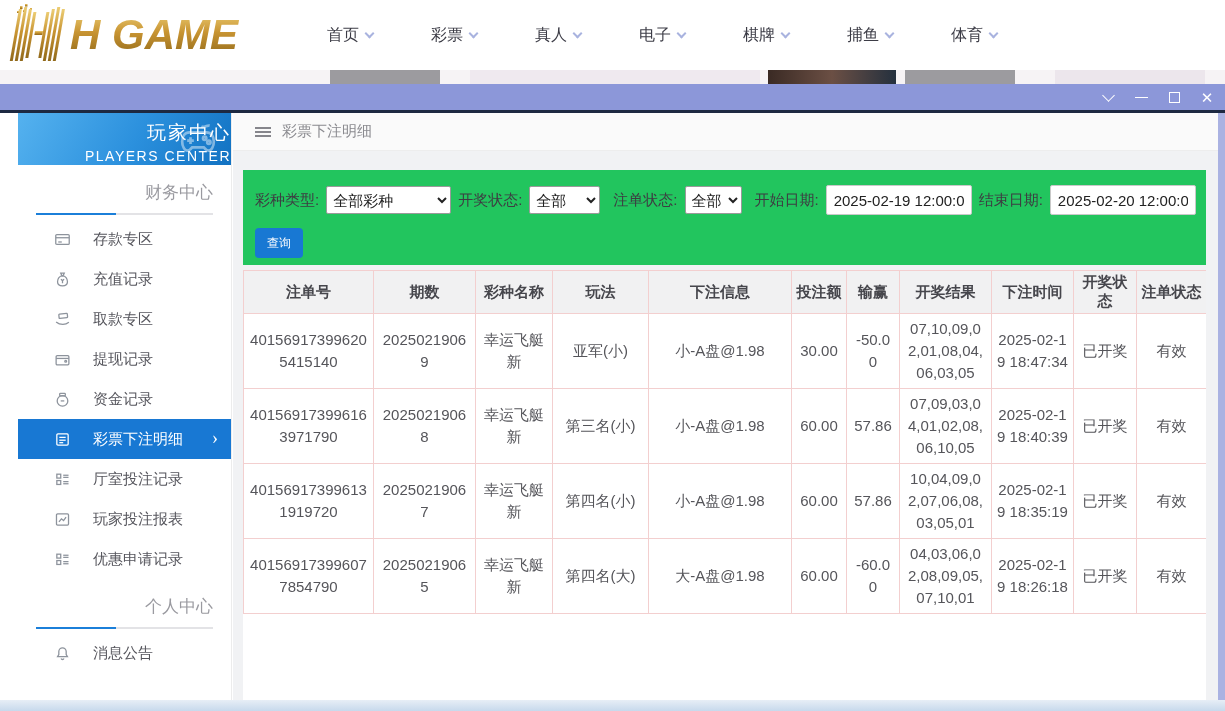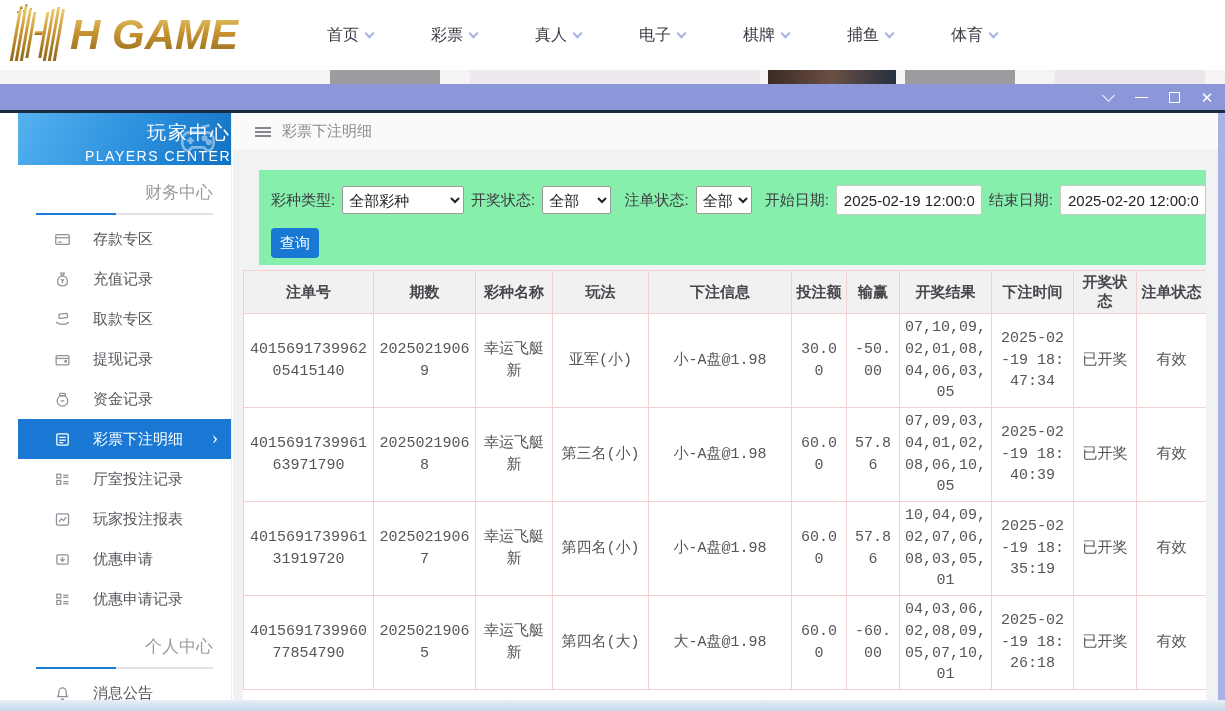--- a/index.html
+++ b/index.html
@@ -56,33 +56,33 @@
   .mi-row.active .mi-ico { color:#fff; }
   .mi-row.active .mi-arrow { display:block; }
 
   
   .main { position:absolute; left:233px; right:7px; top:0; bottom:0; background:#f1f2f4; overflow:hidden; }
   .page-head { height:38px; background:#fafafa; border-bottom:1px solid #ededed;
                display:flex; align-items:center; gap:11px; padding-left:22px; color:#8b8b90; font-size:15px; }
   .burger { width:16px; height:10px; border-top:2px solid #86868c; border-bottom:2px solid #86868c; position:relative; cursor:pointer; }
   .burger::after { content:""; position:absolute; left:0; right:0; top:2px; border-top:2px solid #86868c; }
 
-  .filter-card { position:absolute; top:57px; left:26px; right:12px; height:95px; background:#86efac; }
+  .filter-card { position:absolute; top:57px; left:10px; right:12px; height:95px; background:#22c55e; }
   .filter-row { display:flex; align-items:center; gap:7px; padding:15px 0 0 12px; font-size:15px; color:#3d3d42; flex-wrap:nowrap; }
   .filter-row label { white-space:nowrap; }
   .filter-row select { height:28px; font-size:15px; color:#222; border:1px solid #9a9a9a; border-radius:2px; background:#fff; padding:4px 2px; }
   .sel-lottery { width:125px; }
   .sel-draw { width:71px; margin-right:6px; }
   .sel-order { width:57px; margin-right:6px; }
   .filter-row input[type=text] { height:30px; width:146px; border:1px solid #c9c9c9; border-radius:2px;
                font-size:15px; color:#222; padding:0 7px; font-family:inherit; }
   .query-btn { margin:13px 0 0 12px; width:48px; height:30px; background:#1878d3; color:#fff; border:none;
-               border-radius:4px; font-size:15px; cursor:pointer; font-family:inherit; }
-
-  .table-card { position:absolute; top:157px; left:10px; right:12px; bottom:0; background:#fff; overflow:hidden;font-family:Liberation Mono, monospace; }
+               border-radius:4px; font-size:12px; cursor:pointer; font-family:inherit; }
+
+  .table-card { position:absolute; top:157px; left:10px; right:12px; bottom:0; background:#fff; overflow:hidden; }
   table.bets { width:100%; border-collapse:collapse; table-layout:fixed; }
   .bets th { height:41px; background:#f1f1f2; border:1px solid #f3cfcf; font-size:15px; color:#46464c; font-weight:bold; padding:2px; }
   .bets td { height:75px; background:#fff; border:1px solid #f3cfcf; font-size:15px; color:#55555a;
              text-align:center; vertical-align:middle; padding:3px 5px; word-break:break-all; line-height:1.45; }
   col.c1{width:130px} col.c2{width:102px} col.c3{width:77px} col.c4{width:96px} col.c5{width:143px}
   col.c6{width:55px} col.c7{width:53px} col.c8{width:92px} col.c9{width:82px} col.c10{width:63px} col.c11{width:70px}
 </style>
 </head>
 <body>
 
@@ -341,27 +341,20 @@
             </div>
 
             <div class="mi-row">
               <svg class="mi-ico">
                 <use href="#i-chart"></use>
               </svg>
               <span class="mi-label">玩家投注报表</span>
 
             </div>
 
-            <div class="mi-row">
-              <svg class="mi-ico">
-                <use href="#i-ticket"></use>
-              </svg>
-              <span class="mi-label">优惠申请</span>
-
-            </div>
 
             <div class="mi-row">
               <svg class="mi-ico">
                 <use href="#i-list"></use>
               </svg>
               <span class="mi-label">优惠申请记录</span>
 
             </div>
           </div>
 

